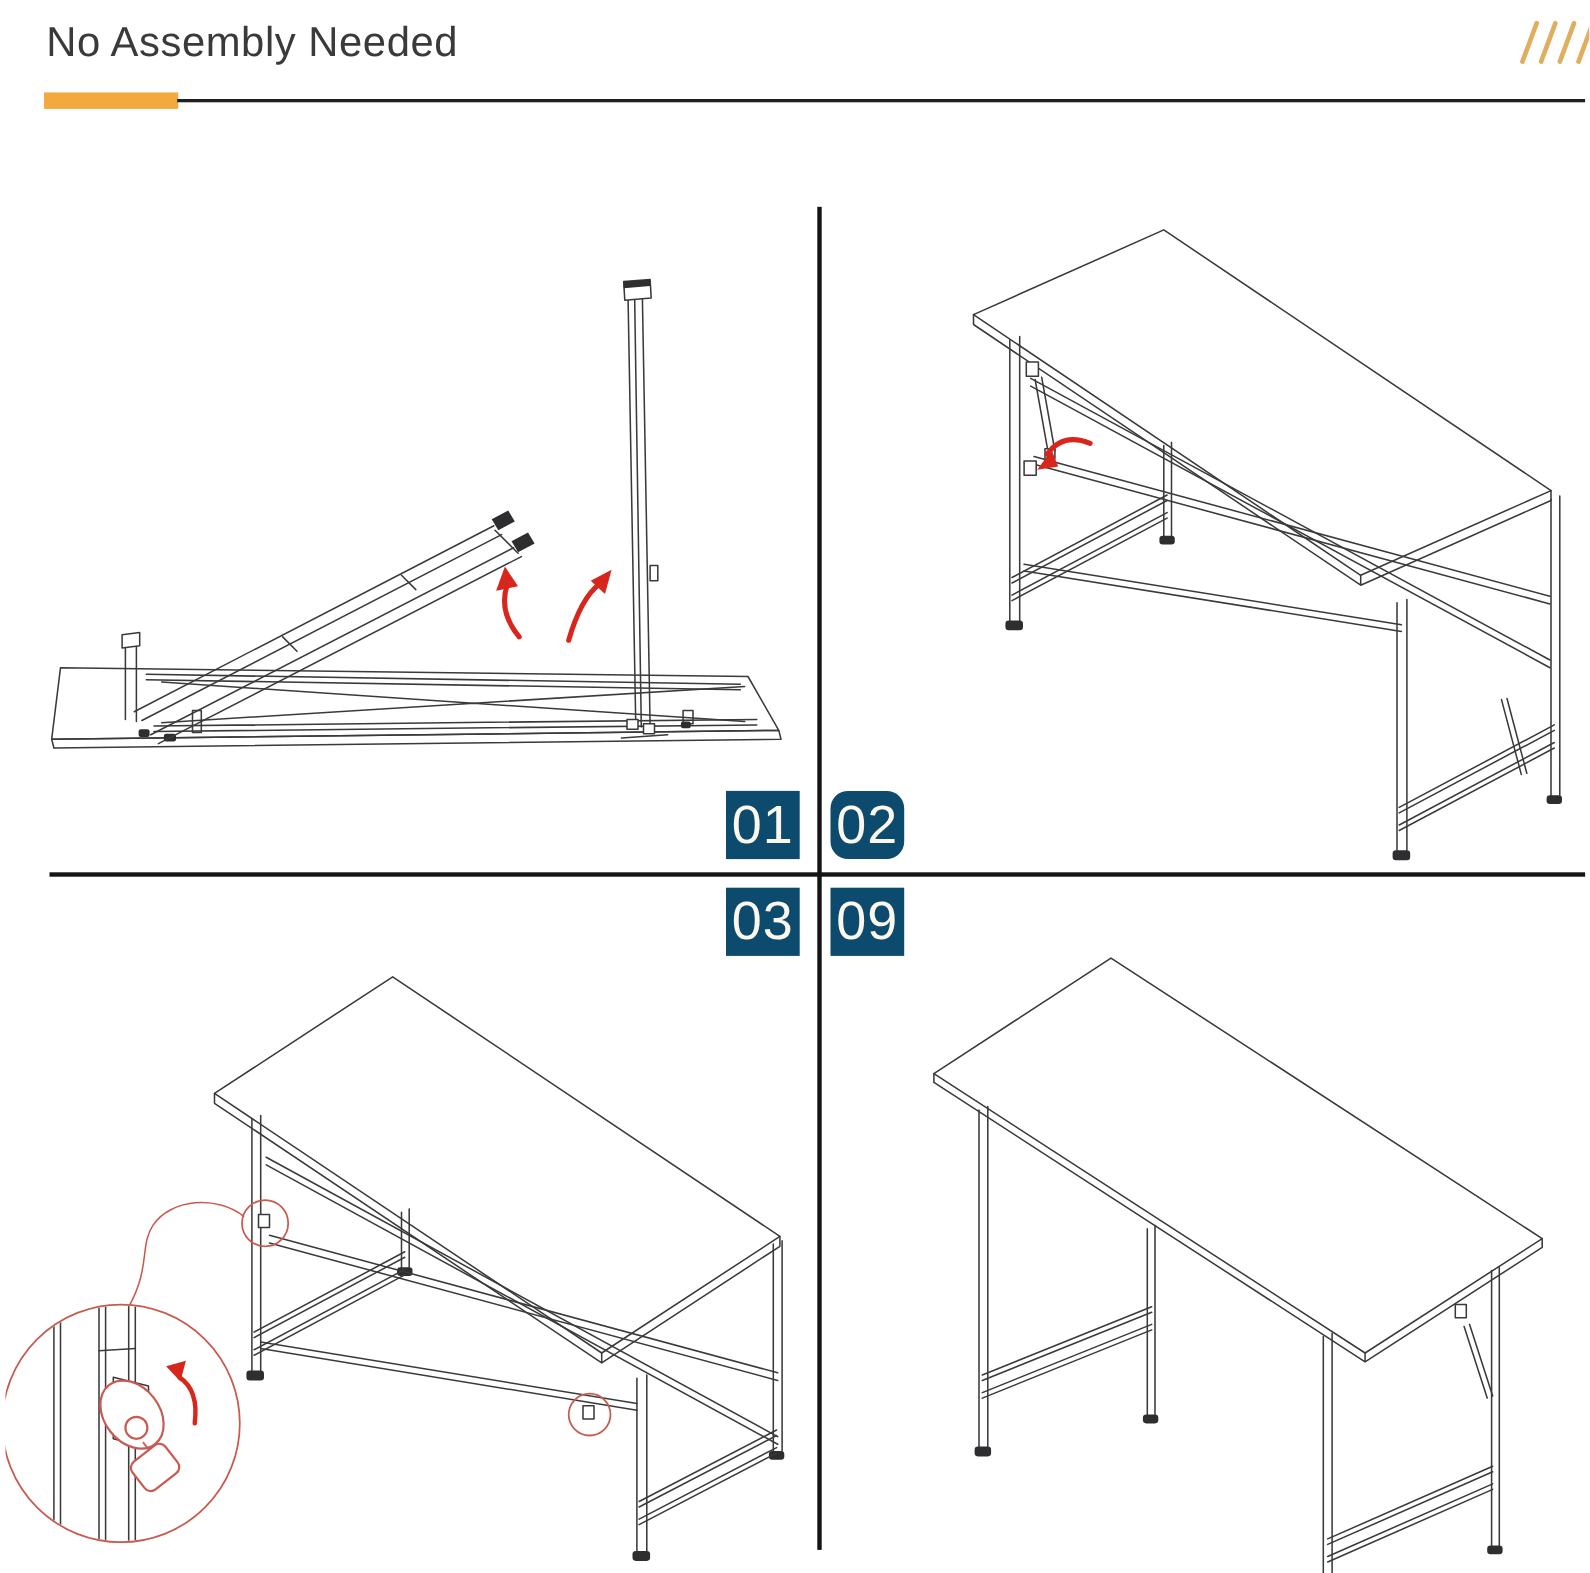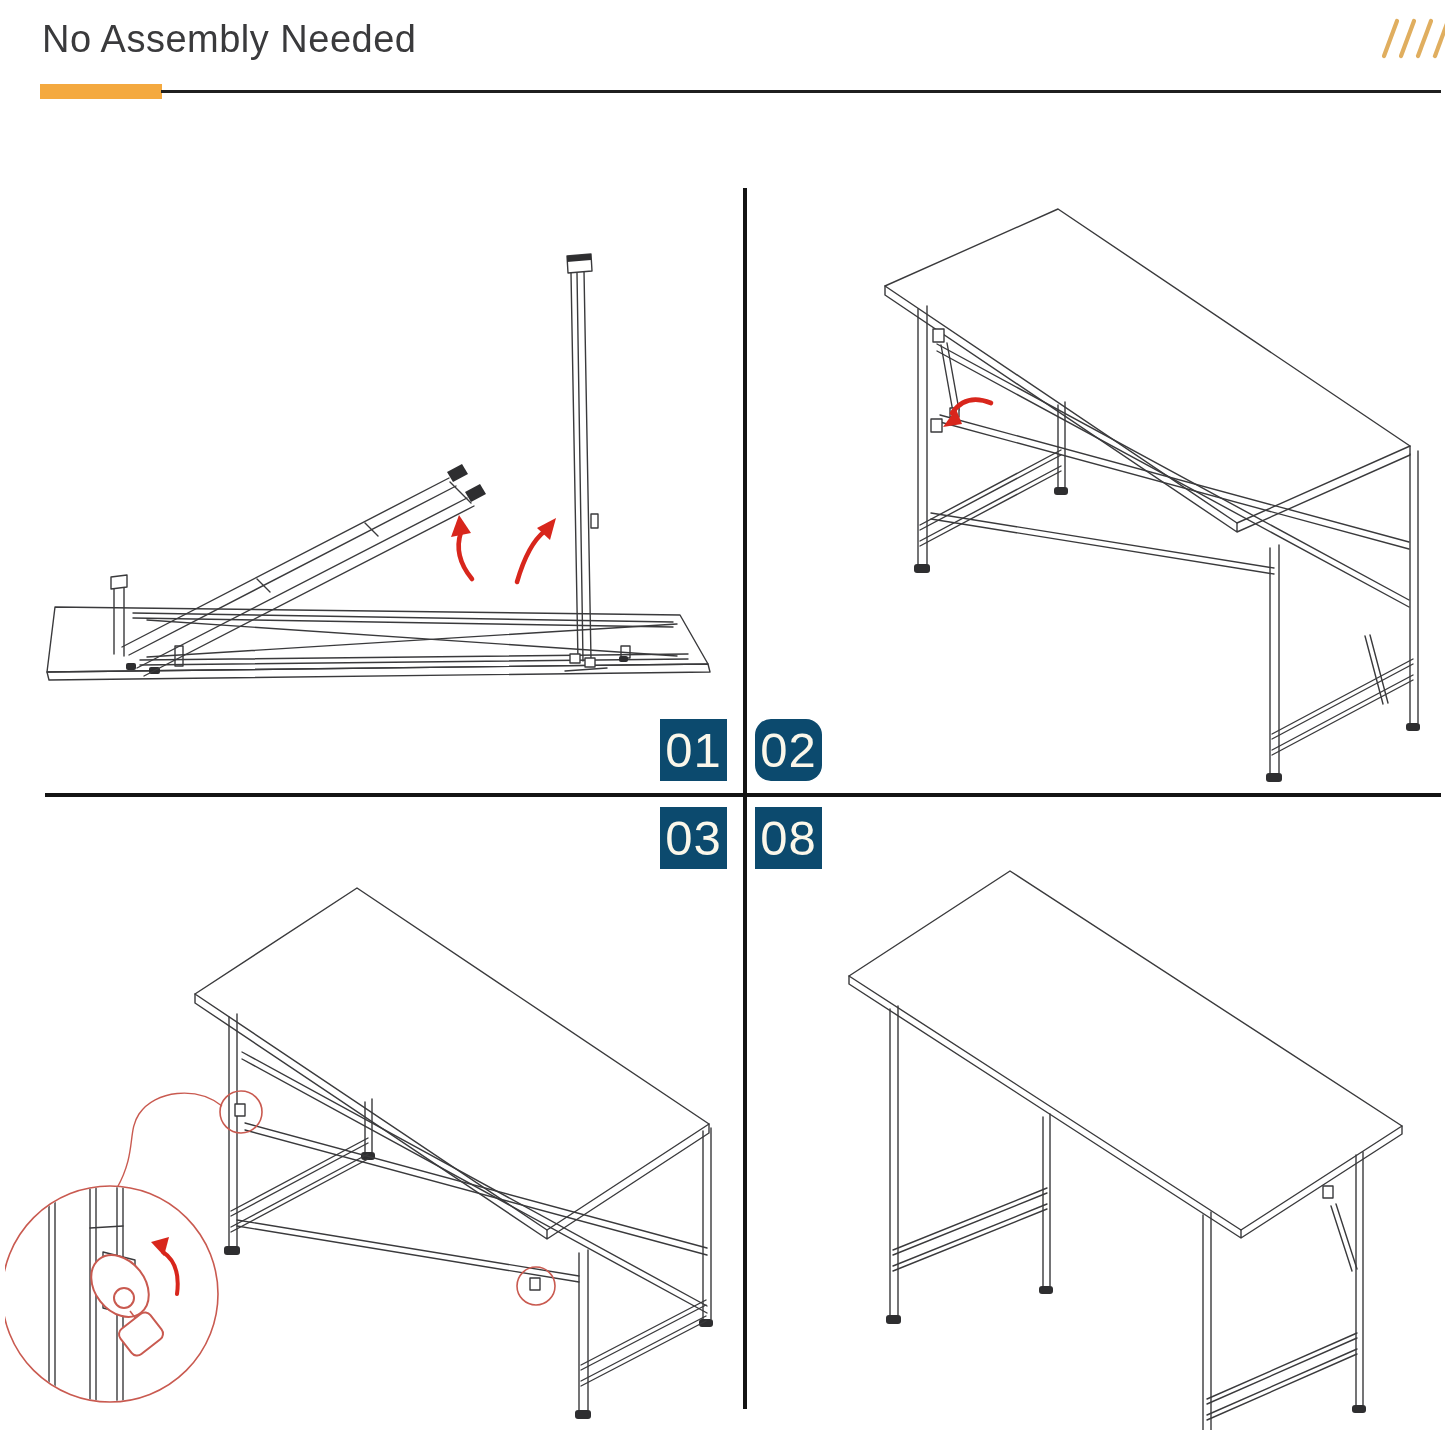--- a/index.html
+++ b/index.html
@@ -52,21 +52,21 @@
   <div class="abs badge" id="badge-01">
       <span>01</span>
     </div>
   <div class="abs badge" id="badge-02">
       <span>02</span>
     </div>
   <div class="abs badge" id="badge-03">
       <span>03</span>
     </div>
   <div class="abs badge" id="badge-04">
-      <span>08</span>
+      <span>09</span>
     </div>
 
   <svg class="abs" style="left:25px;top:200px" width="695" height="560" viewBox="0 0 695 560">
 
     <path class="lnw" d="M30,391 L655,399 L683,448 L22,456 Z"></path>
     <path class="ln" d="M22,456 L683,448 L685,456 L24,464 Z"></path>
 
     <path class="ln" d="M108,397 L648,406 M108,402 L648,411"></path>
     <path class="ln" d="M115,444 L663,438 M115,449 L663,443"></path>
     <path class="ln" d="M122,404 L652,440 M122,441 L652,408"></path>

